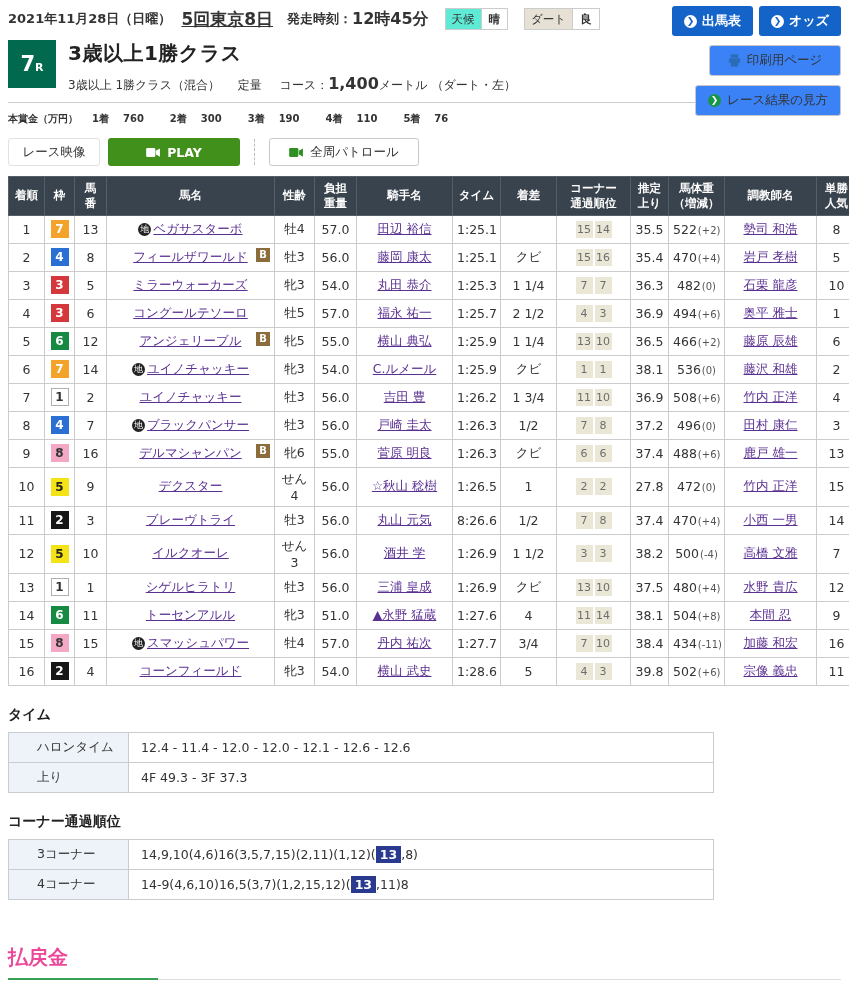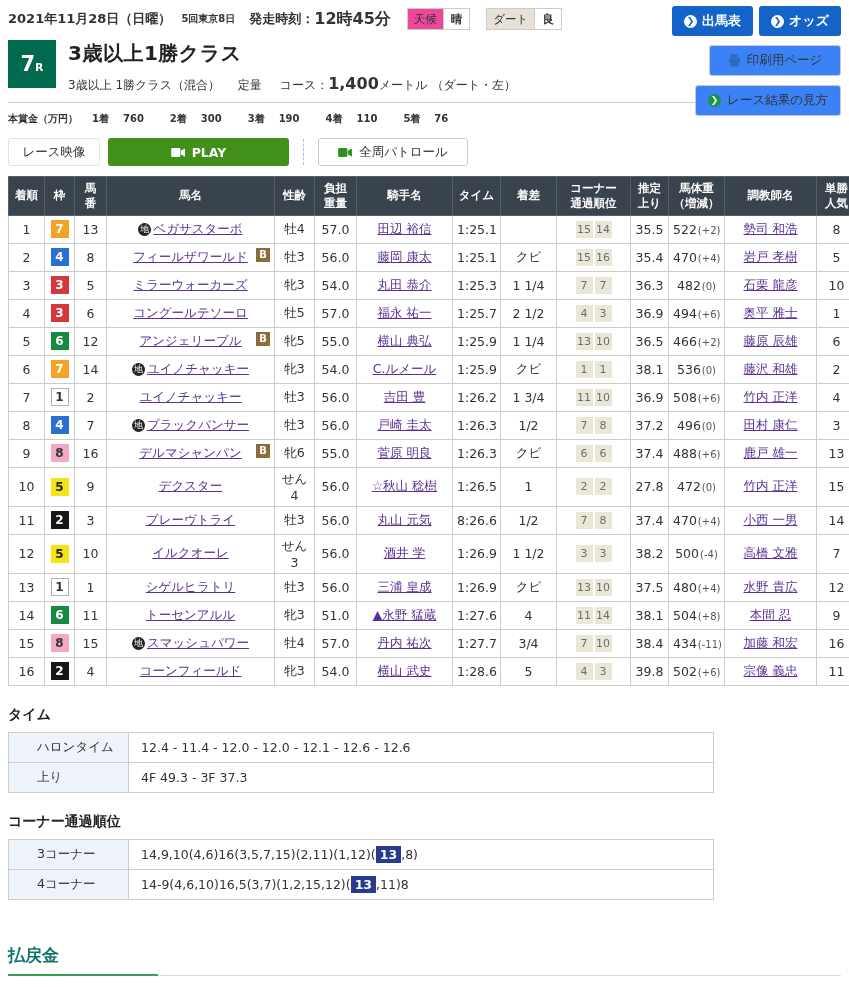--- a/index.html
+++ b/index.html
@@ -6,25 +6,25 @@
   body {
     width: 849px; background: #fff; color: #333;
     font-family: "DejaVu Sans", "Liberation Sans", sans-serif;
     font-size: 12.5px;
   }
   .page { position: relative; padding: 6px 8px 14px 8px; }
 
   
   .topbar { display: flex; align-items: center; height: 26px; }
   .date-text { font-weight: bold; color: #333; font-size: 13px; }
-  .meeting { font-weight: bold; margin-left: 10px; font-size: 10px; }
+  .meeting { font-weight: bold; margin-left: 10px; font-size: 17px; text-decoration: underline; }
   .start-label { margin-left: 14px; font-weight: bold; font-size: 13px; }
   .start-time { font-weight: bold; font-size: 16px; }
   .chip-pair { display: inline-flex; margin-left: 16px; border: 1px solid #ccc; height: 22px; line-height: 20px; font-size: 11.5px; }
-  .chip-pair .lbl { padding: 0 6px; background: #ec4899; border-right: 1px solid #ccc; }
+  .chip-pair .lbl { padding: 0 6px; background: #5eead4; border-right: 1px solid #ccc; }
   .chip-pair.track .lbl { background: #e6e1d4; }
   .chip-pair .val { padding: 0 7px; background: #fff; font-weight: bold; }
 
   
   .top-right { position: absolute; top: 6px; right: 8px; display: flex; flex-direction: column; align-items: flex-end; gap: 9px; z-index: 5; }
   .btn-row { display: flex; gap: 6px; }
   .btn-blue { display: inline-flex; align-items: center; gap: 5px; background: #1463c8; color: #fff; font-weight: bold; font-size: 13px; padding: 6px 12px; border-radius: 3px; cursor: pointer; }
   .circle-ico { display: inline-block; width: 13px; height: 13px; border-radius: 50%; background: #fff; color: #1463c8; font-size: 9px; line-height: 13px; text-align: center; font-weight: bold; }
   .btn-white { display: inline-flex; align-items: center; justify-content: center; gap: 6px; background: #3b82f6; border: 1px solid #c9c9c9; border-radius: 3px; font-size: 12.5px; padding: 6px 12px; min-width: 132px; color: #333; cursor: pointer; }
   .circle-ico.green { background: #17954a; color: #fff; }
@@ -45,21 +45,21 @@
   
   .prize { display: flex; align-items: center; margin-top: 9px; font-size: 10px; font-weight: bold; }
   .prize .plabel { margin-right: 14px; }
   .prize .pair { margin-right: 26px; }
   .prize .pair .amt { margin-left: 14px; }
 
   
   .video-row { display: flex; align-items: center; margin: 12px 0 10px 0; }
   .v-btn { display: inline-flex; align-items: center; justify-content: center; gap: 6px; height: 28px; border-radius: 3px; cursor: pointer; font-size: 12.5px; }
   .v-label { width: 92px; background: #fff; border: 1px solid #e2e2e2; color: #333; }
-  .v-play { width: 181px; background: #42901c; color: #fff; font-weight: bold; margin-left: 8px; }
+  .v-play { width: 132px; background: #42901c; color: #fff; font-weight: bold; margin-left: 8px; }
   .v-sep { border-left: 1px dashed #bbb; height: 26px; margin: 0 14px; }
   .v-patrol { width: 150px; background: #fff; border: 1px solid #c9c9c9; color: #333; }
   .cam-svg { width: 15px; height: 11px; fill: currentColor; }
   .v-patrol .cam-svg { fill: #2f8f22; }
 
   
   table.results { border-collapse: collapse; width: 100%; table-layout: fixed; }
   table.results th { background: #39434d; color: #fff; font-size: 11.5px; font-weight: bold; padding: 4px 1px; border: 1px solid #555f69; white-space: pre-line; line-height: 1.3; vertical-align: middle; }
   table.results td { border: 1px solid #ccc; padding: 3px 4px; text-align: center; font-size: 12.5px; height: 28px; vertical-align: middle; }
   td.c-name { text-align: left; padding-left: 6px; position: relative; }
@@ -82,21 +82,21 @@
 
   
   h2.sec { font-size: 14px; font-weight: bold; margin: 20px 0 8px 0; color: #222; }
   table.kv { border-collapse: collapse; width: 706px; }
   table.kv td { border: 1px solid #ccc; padding: 6px 12px; font-size: 12.5px; }
   table.kv td.k { background: #edf3f9; width: 120px; padding-left: 28px; }
   .hl13 { background: #2a3b8f; color: #fff; font-weight: bold; padding: 1px 4px; }
 
   
   .payout-wrap { margin-top: 44px; }
-  .payout-title { font-size: 17px; font-weight: bold; color: #0f766e; padding-bottom: 8px; border-bottom: 1px solid #ddd; position: relative; margin-bottom: 14px; }
+  .payout-title { font-size: 20px; font-weight: bold; color: #ec4899; padding-bottom: 8px; border-bottom: 1px solid #ddd; position: relative; margin-bottom: 14px; }
   .payout-title::after { content: ""; position: absolute; left: 0; bottom: -1px; width: 150px; height: 2px; background: #36a155; }
 </style>
 </head>
 <body>
 
 <div class="page">
 
   <div class="top-right">
     <div class="btn-row">
       <span class="btn-blue">

